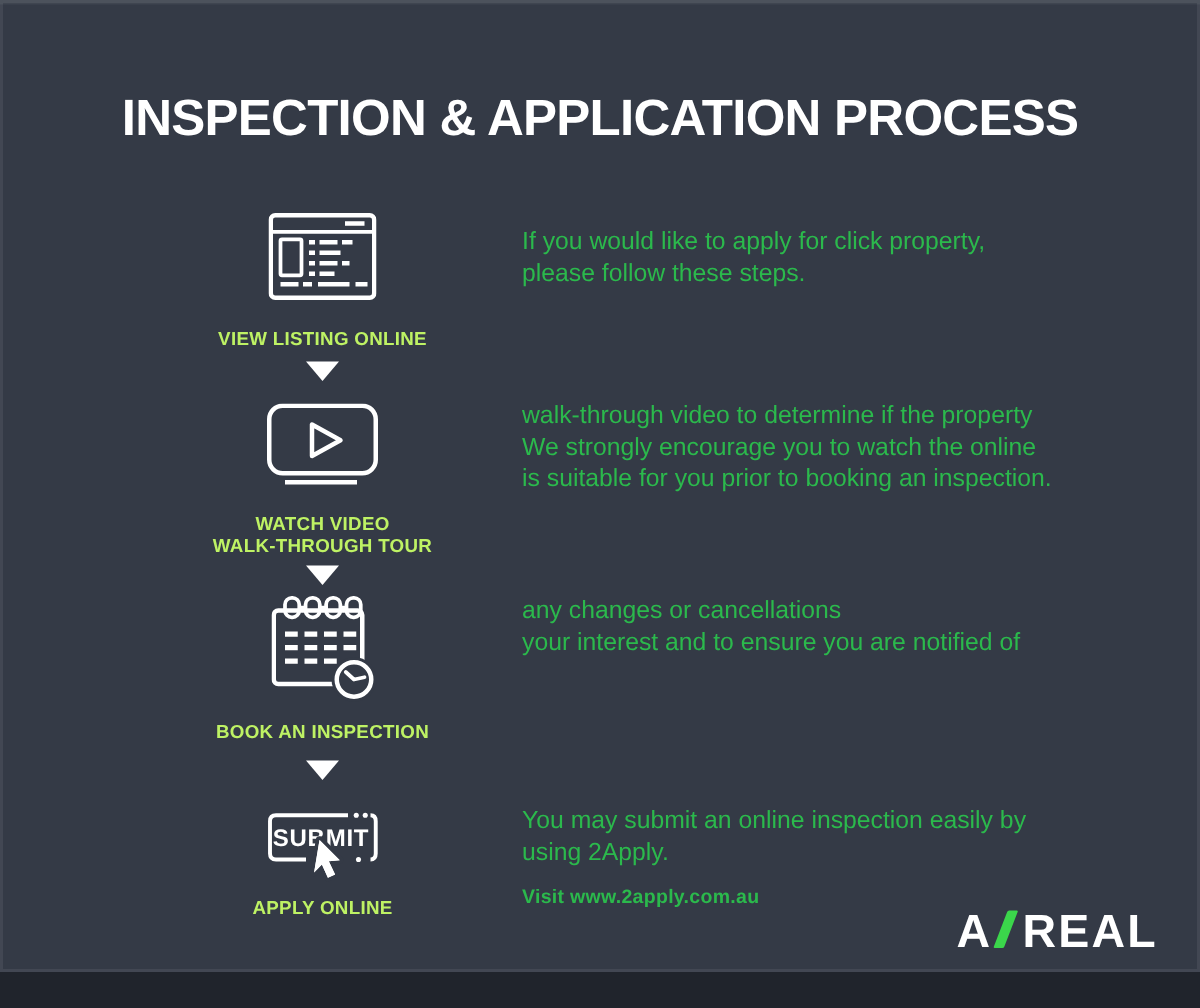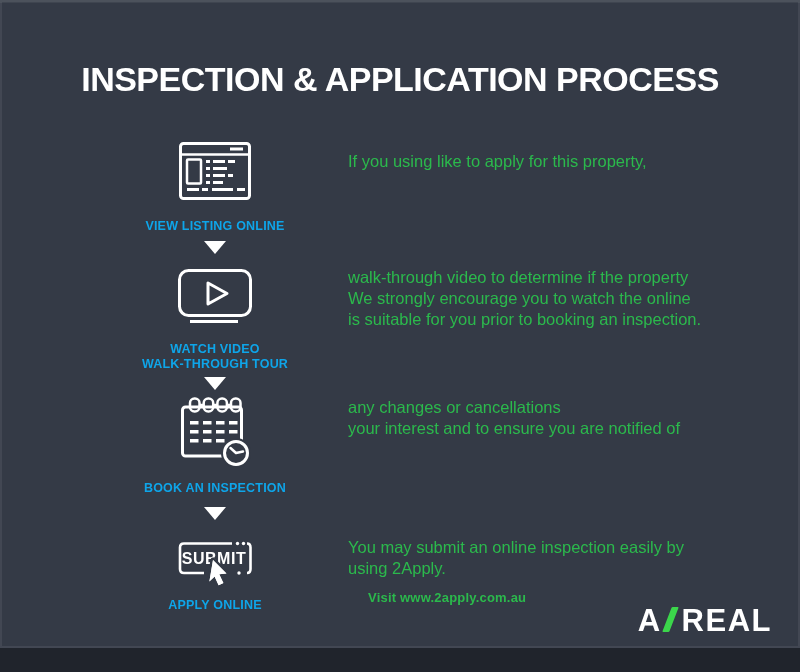--- a/index.html
+++ b/index.html
@@ -12,21 +12,21 @@
     position:absolute;top:60px;left:0;right:0;text-align:center;
     color:#ffffff;font-size:34px;font-weight:bold;letter-spacing:-0.5px;white-space:nowrap;
   }
   .step-icon{position:absolute;}
   #icon1{left:179px;top:142px;}
   #icon2{left:178px;top:269px;}
   #icon3{left:181px;top:397px;}
   #icon4{left:173px;top:534px;}
   .step-label{
     position:absolute;left:105px;width:220px;text-align:center;
-    color:#0ea5e9;font-weight:bold;font-size:12.5px;letter-spacing:0.2px;line-height:15px;
+    color:#bef264;font-weight:bold;font-size:12.5px;letter-spacing:0.2px;line-height:15px;
   }
   #label1{top:219px;}
   #label2{top:342px;text-align:center;}
   #label3{top:481px;}
   #label4{top:598px;}
   .arrow{
     position:absolute;left:204px;width:0;height:0;
     border-left:11px solid transparent;border-right:11px solid transparent;border-top:13px solid #ffffff;
   }
   #arrow1{top:241px;}
@@ -35,21 +35,21 @@
   .desc{
     position:absolute;left:348px;width:432px;
     color:#2BB94C;font-size:16.5px;line-height:21px;
   }
   #desc1{top:151px;}
   #desc2{top:267px;}
   #desc3{top:397px;}
   #desc4{top:537px;}
   .note{
     position:absolute;left:348px;top:590px;
-    color:#2BB94C;font-weight:bold;font-size:13px;letter-spacing:0.2px;margin-left:20px;
+    color:#2BB94C;font-weight:bold;font-size:13px;letter-spacing:0.2px;
   }
   .logo{
     position:absolute;right:28px;top:603px;display:flex;align-items:center;
     color:#ffffff;font-weight:bold;font-size:31px;letter-spacing:1.5px;
   }
   .logo .slash{
     display:inline-block;width:7px;height:25px;background:#3BD64B;
     transform:skewX(-21deg);margin:0 8px 3px 5px;border-radius:1px;
   }
   svg text{font-family:"Liberation Sans", sans-serif;}
@@ -81,21 +81,22 @@
       <rect x="23" y="46" width="6" height="3" fill="#fff"></rect>
       <rect x="33" y="46" width="21" height="3" fill="#fff"></rect>
       <rect x="58" y="46" width="8" height="3" fill="#fff"></rect>
     </svg>
   </div>
   <div class="step-label" id="label1">
     <div>VIEW LISTING ONLINE</div>
   </div>
   <div class="arrow" id="arrow1"></div>
   <div class="desc" id="desc1">
-    <div>If you using like to apply for this property,</div>
+    <div>If you would like to apply for click property,</div>
+    <div>please follow these steps.</div>
   </div>
 
   <div class="step-icon" id="icon2">
     <svg width="74" height="56" viewBox="0 0 74 56">
       <rect x="1.5" y="1.5" width="71" height="45" rx="9" fill="none" stroke="#fff" stroke-width="3"></rect>
       <path d="M30 14 L30 35 L49 24.5 Z" fill="none" stroke="#fff" stroke-width="3" stroke-linejoin="round"></path>
       <line x1="12" y1="52.5" x2="60" y2="52.5" stroke="#fff" stroke-width="3"></line>
     </svg>
   </div>
   <div class="step-label" id="label2">

